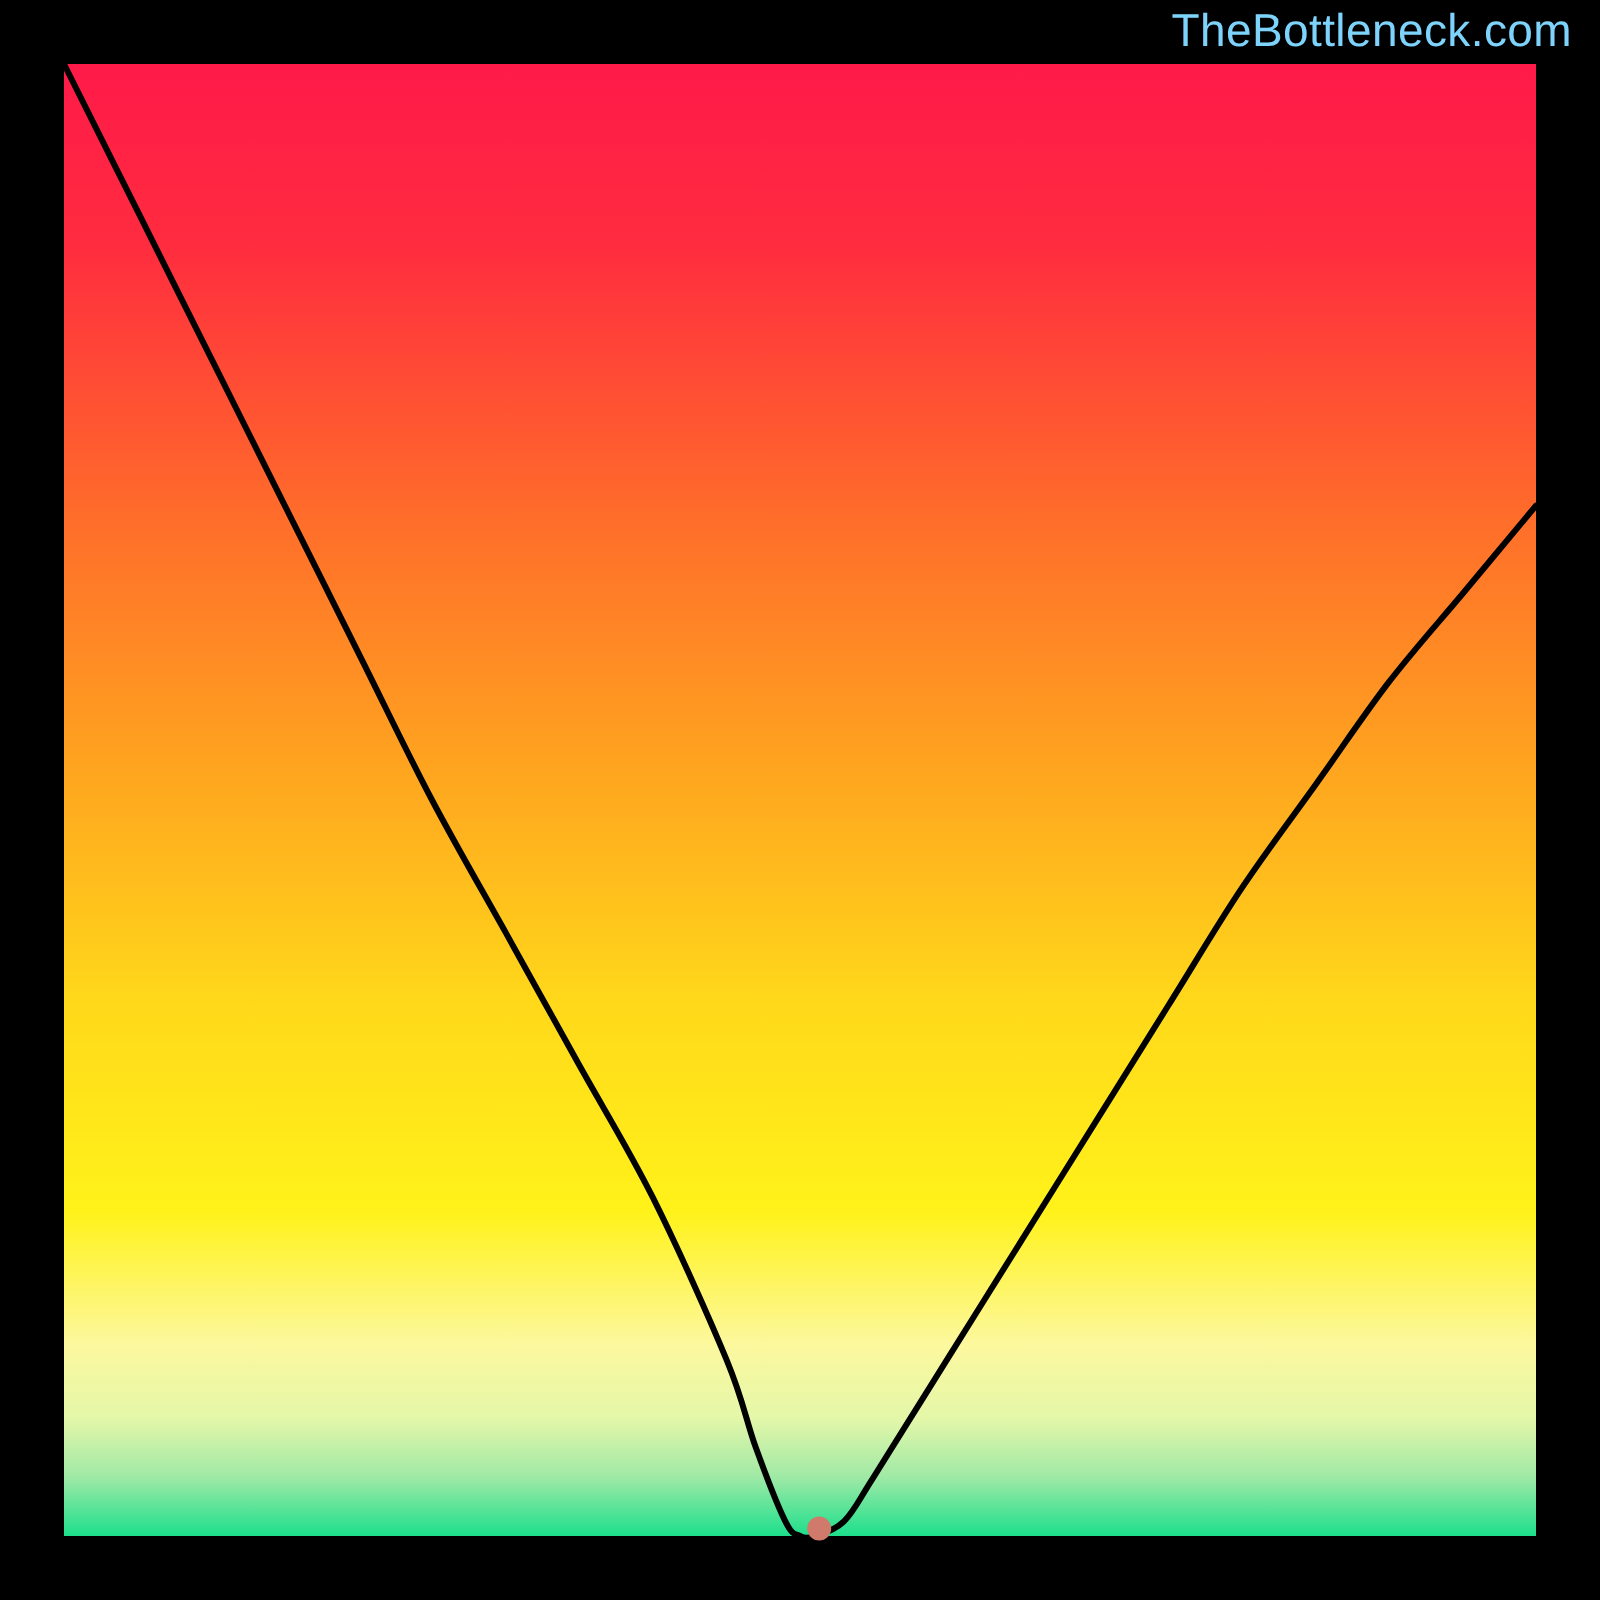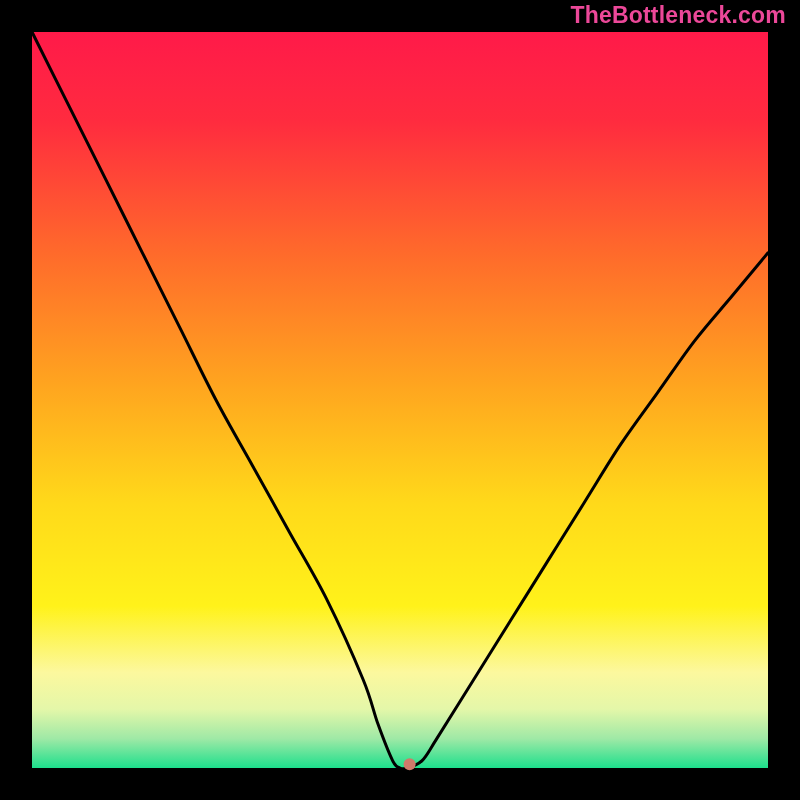--- a/index.html
+++ b/index.html
@@ -13,25 +13,24 @@
   .frame {
     position: relative;
     width: 800px;
     height: 800px;
     background: #000;
   }
   .watermark {
     position: absolute;
     top: 2px;
     right: 14px;
-    color: #ec4899;
+    color: #7dd3fc;
     font-family: Arial, Helvetica, sans-serif;
     font-size: 23px;
     letter-spacing: 0.2px;
-    font-weight: bold;
   }
   svg {
     position: absolute;
     left: 0;
     top: 0;
   }
 </style>
 </head>
 <body>
 

